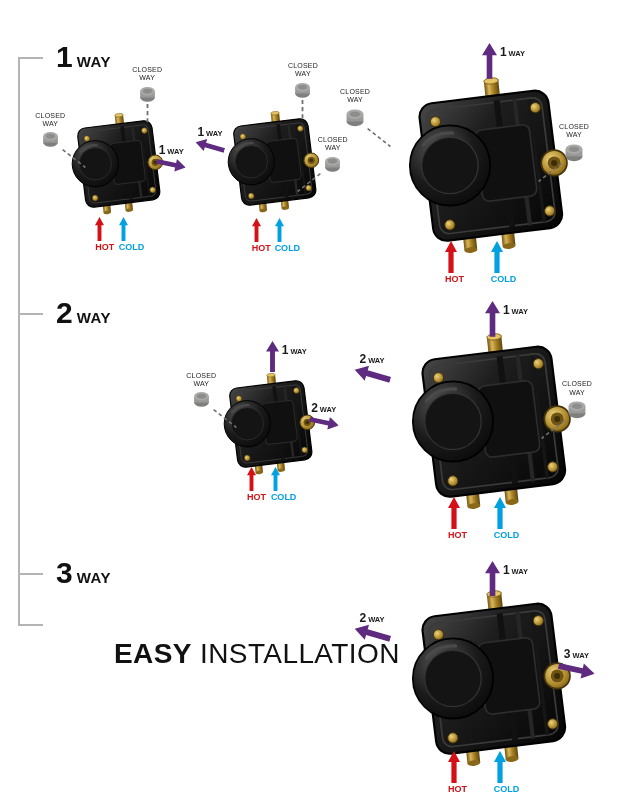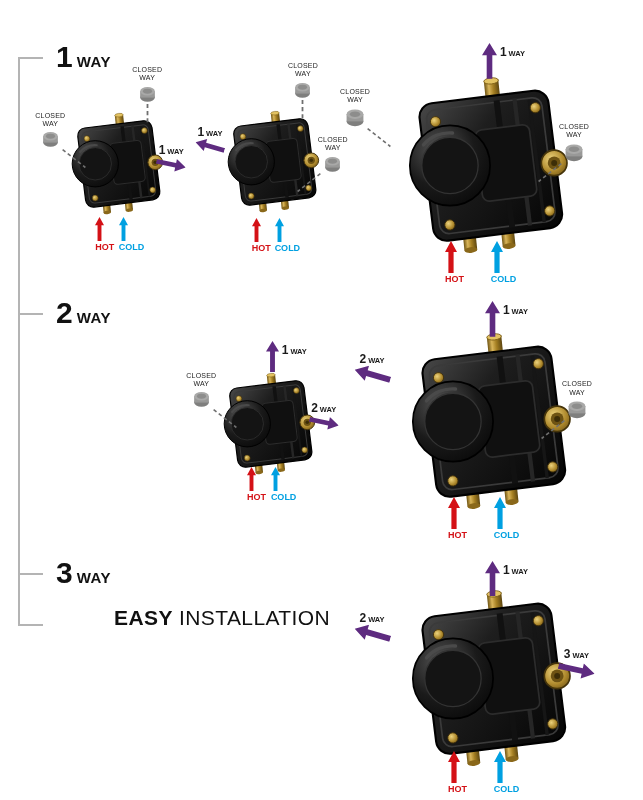--- a/index.html
+++ b/index.html
@@ -22,21 +22,21 @@
   .bracket-line{position:absolute;background:var(--line-gray);}
   .vline{width:1.5px;}
   .hline{height:1.5px;}
 
   
   .section-heading{position:absolute;left:56px;display:flex;align-items:baseline;gap:4px;color:#111;}
   .sec-num{font-size:30px;font-weight:700;line-height:1;}
   .sec-word{font-size:15px;font-weight:700;letter-spacing:.5px;}
 
   
-  .tagline{position:absolute;left:114px;top:606px;font-size:21px;letter-spacing:.4px;color:#111;}
+  .tagline{position:absolute;left:114px;top:638px;font-size:28px;letter-spacing:.4px;color:#111;}
   .tagline .bold{font-weight:700;}
 
   
   .diagram{position:absolute;}
   .valve-svg{position:absolute;left:50%;top:53%;transform:translate(-50%,-50%);}
   .small .valve-svg{width:118px;}
   .large .valve-svg{width:205px;}
 
   
   .closed-anno{position:absolute;display:flex;flex-direction:column;align-items:center;width:50px;gap:2px;}

